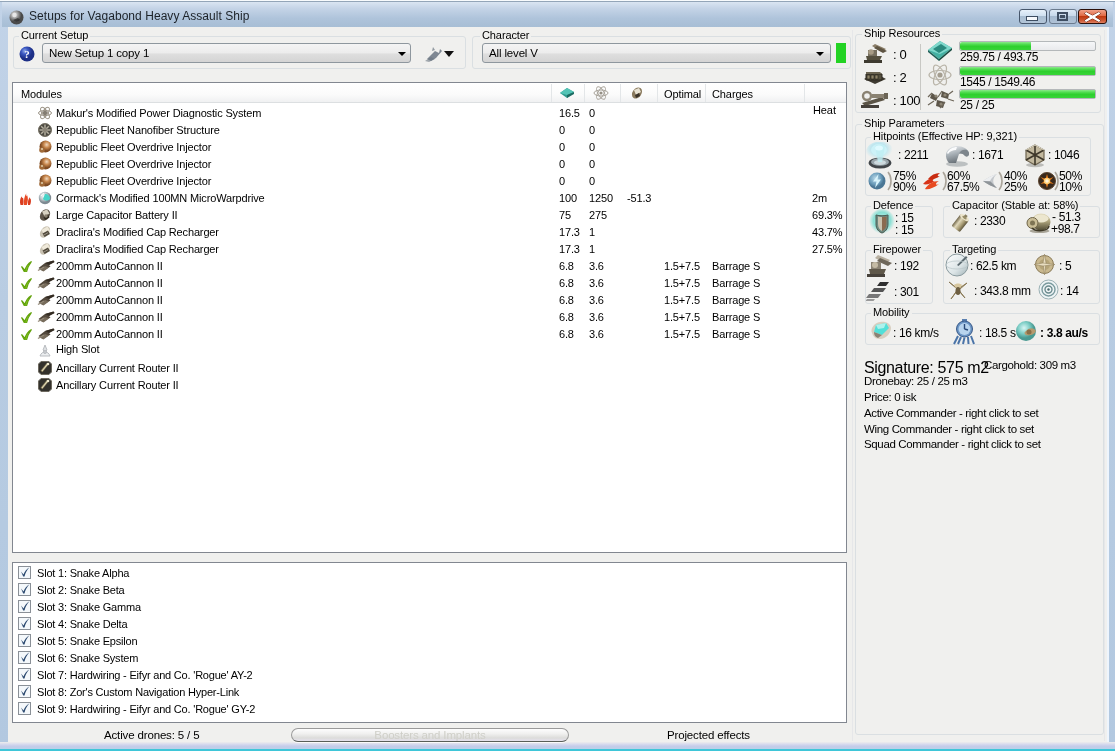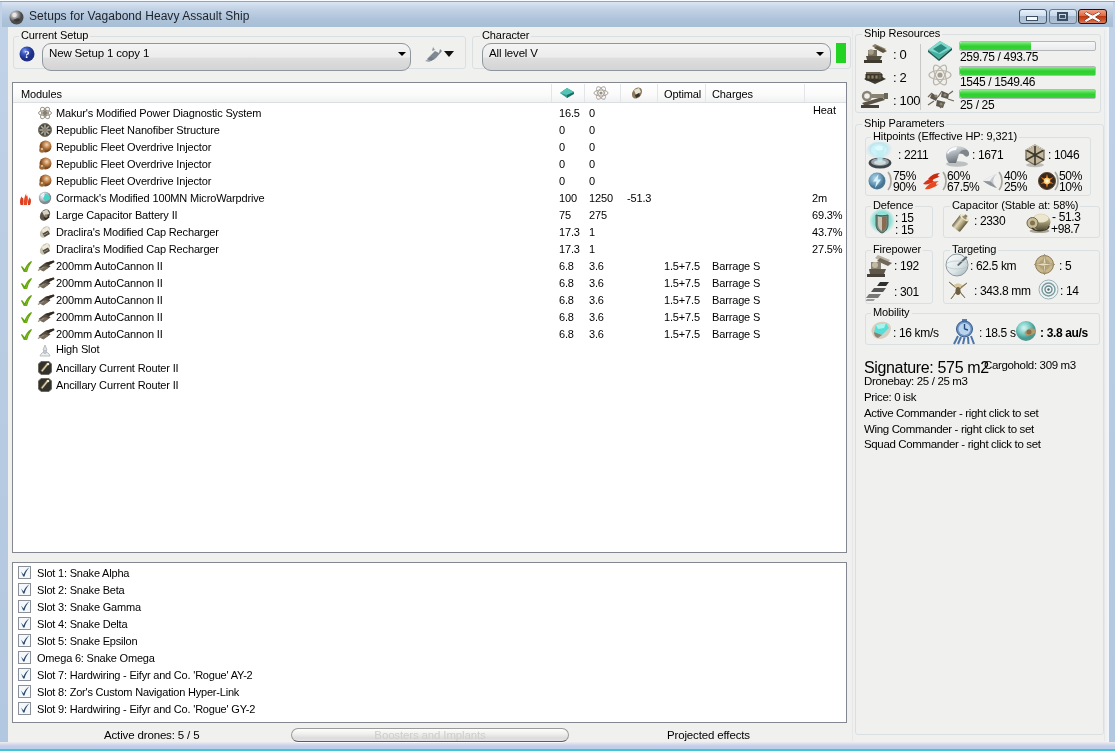--- a/index.html
+++ b/index.html
@@ -19,21 +19,21 @@
 #botedge3{position:absolute;left:0;bottom:0;width:100%;height:2px;background:#3fc6d8;}
 
 .capbtn{position:absolute;top:9px;height:15px;border-radius:3px;}
 #btnmin{left:1019px;width:28px;border:1px solid #46566b;background:linear-gradient(180deg,#e7f1fa 0%,#cfe0f0 45%,#a9bed2 50%,#b4c6d8 100%);}
 #btnmax{left:1049px;width:28px;border:1px solid #6a7a8d;background:linear-gradient(180deg,#dde9f5 0%,#c6d8ea 45%,#a5bacf 50%,#b0c2d6 100%);}
 #btncls{left:1078px;width:29px;border:1px solid #2a0f08;background:linear-gradient(180deg,#f0a088 0%,#e06a44 45%,#c03a10 50%,#cc5530 78%,#e08060 100%);}
 
 .grp{position:absolute;border:1px solid #dadfe2;border-radius:3px;}
 .grplab{position:absolute;font-size:11px;letter-spacing:-0.1px;color:#000;background:#f0f0ee;padding:0 2px;line-height:11px;white-space:pre;}
 
-.combo{position:absolute;height:28px;border:1px solid #8e979e;border-radius:9px;
+.combo{position:absolute;height:20px;border:1px solid #8e979e;border-radius:3px;
 background:linear-gradient(180deg,#f4f4f4 0%,#ececec 50%,#dedede 55%,#d4d4d4 100%);}
 .combo .ct{position:absolute;left:6px;top:3px;font-size:11.5px;letter-spacing:-0.15px;color:#000;}
 .carrow{position:absolute;top:8px;width:0;height:0;border-left:4px solid transparent;border-right:4px solid transparent;border-top:4px solid #000;}
 
 #tbl{position:absolute;left:12px;top:82px;width:835px;height:471px;background:#fff;border:1px solid #828790;}
 #thead{position:absolute;left:13px;top:83px;width:833px;height:20px;
 background:linear-gradient(180deg,#ffffff 0%,#fbfbfb 60%,#f0f1f2 100%);border-bottom:1px solid #dcdfe1;}
 .hsep{position:absolute;top:84px;width:1px;height:18px;background:#e3e6e8;}
 .htxt{position:absolute;top:88px;font-size:11px;letter-spacing:-0.1px;color:#000;}
 .row{position:absolute;left:13px;width:833px;height:17px;font-size:11px;letter-spacing:-0.15px;color:#000;}
@@ -428,21 +428,21 @@
   <div class="cbt" style="top:618px;">Slot 4: Snake Delta</div>
   <div class="cb" style="top:634px;"></div>
   <svg class="abs" style="left:19px;top:634px;" width="12" height="12" viewBox="0 0 12 12">
       <path d="M2 5.5 L4.5 8.5 C5.5 5.5 7.5 3 10.5 1.2 C8 4 6.5 6.5 5.5 10.5 L4.2 10.5 Z" fill="#2c4a70"></path>
     </svg>
   <div class="cbt" style="top:635px;">Slot 5: Snake Epsilon</div>
   <div class="cb" style="top:651px;"></div>
   <svg class="abs" style="left:19px;top:651px;" width="12" height="12" viewBox="0 0 12 12">
       <path d="M2 5.5 L4.5 8.5 C5.5 5.5 7.5 3 10.5 1.2 C8 4 6.5 6.5 5.5 10.5 L4.2 10.5 Z" fill="#2c4a70"></path>
     </svg>
-  <div class="cbt" style="top:652px;">Omega 6: Snake Omega</div>
+  <div class="cbt" style="top:652px;">Slot 6: Snake System</div>
   <div class="cb" style="top:668px;"></div>
   <svg class="abs" style="left:19px;top:668px;" width="12" height="12" viewBox="0 0 12 12">
       <path d="M2 5.5 L4.5 8.5 C5.5 5.5 7.5 3 10.5 1.2 C8 4 6.5 6.5 5.5 10.5 L4.2 10.5 Z" fill="#2c4a70"></path>
     </svg>
   <div class="cbt" style="top:669px;">Slot 7: Hardwiring - Eifyr and Co. 'Rogue' AY-2</div>
   <div class="cb" style="top:685px;"></div>
   <svg class="abs" style="left:19px;top:685px;" width="12" height="12" viewBox="0 0 12 12">
       <path d="M2 5.5 L4.5 8.5 C5.5 5.5 7.5 3 10.5 1.2 C8 4 6.5 6.5 5.5 10.5 L4.2 10.5 Z" fill="#2c4a70"></path>
     </svg>
   <div class="cbt" style="top:686px;">Slot 8: Zor's Custom Navigation Hyper-Link</div>

